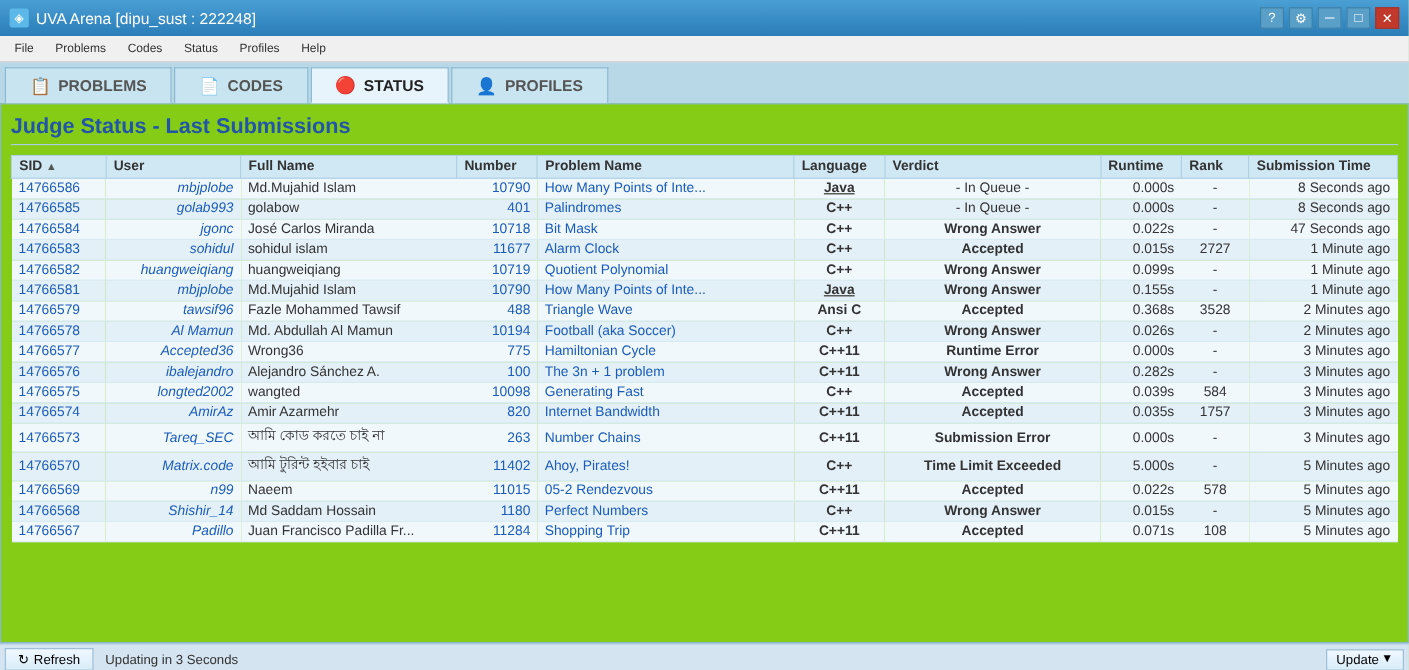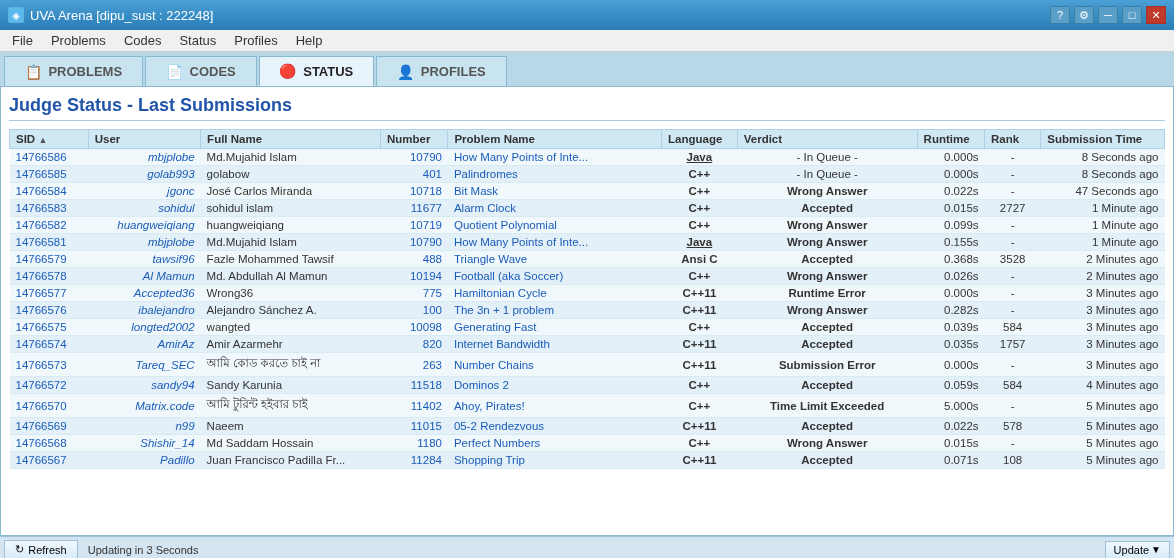--- a/index.html
+++ b/index.html
@@ -28,21 +28,21 @@
       height: 22px;
       display: flex;
       align-items: center;
       padding: 0 4px;
       border-bottom: 1px solid #ccc;
       gap: 2px;
     }
     .menu-item {
       padding: 2px 8px;
       cursor: pointer;
-      font-size: 13px;
+      font-size: 10px;
       color: #333;
     }
 
     
     .tab-bar {
       background: #b8d8e8;
       display: flex;
       padding: 4px 4px 0 4px;
       gap: 2px;
     }
@@ -62,21 +62,21 @@
     .tab.active {
       background: #e8f4fc;
       color: #222;
       border-bottom: 1px solid #e8f4fc;
       z-index: 1;
     }
     .tab-icon { font-size: 14px; }
 
     
     .main-content {
-      background: #ffffff;
+      background: #84cc16;
       padding: 8px;
       border: 1px solid #8ab8d0;
       min-height: 450px;
     }
 
     
     .page-title {
       font-size: 18px;
       font-weight: bold;
       color: #2255aa;
@@ -500,40 +500,20 @@
         <a class="link-blue">Number Chains</a>
       </td>
       <td class="col-lang lang-cpp11">C++11</td>
       <td class="col-verdict verdict-se">Submission Error</td>
       <td class="col-runtime">0.000s</td>
       <td class="col-rank">-</td>
       <td class="col-subtime">3 Minutes ago</td>
     </tr>
           <tr>
       <td class="col-sid">
-        <a class="link-blue">14766572</a>
-      </td>
-      <td class="col-user">
-        <a class="link-italic link-blue">sandy94</a>
-      </td>
-      <td class="col-fullname">Sandy Karunia</td>
-      <td class="col-number">
-        <a class="link-blue">11518</a>
-      </td>
-      <td class="col-problem">
-        <a class="link-blue">Dominos 2</a>
-      </td>
-      <td class="col-lang lang-cpp">C++</td>
-      <td class="col-verdict verdict-accepted">Accepted</td>
-      <td class="col-runtime">0.059s</td>
-      <td class="col-rank">584</td>
-      <td class="col-subtime">4 Minutes ago</td>
-    </tr>
-          <tr>
-      <td class="col-sid">
         <a class="link-blue">14766570</a>
       </td>
       <td class="col-user">
         <a class="link-italic link-blue">Matrix.code</a>
       </td>
       <td class="col-fullname">আমি টুরিন্ট হইবার চাই</td>
       <td class="col-number">
         <a class="link-blue">11402</a>
       </td>
       <td class="col-problem">

